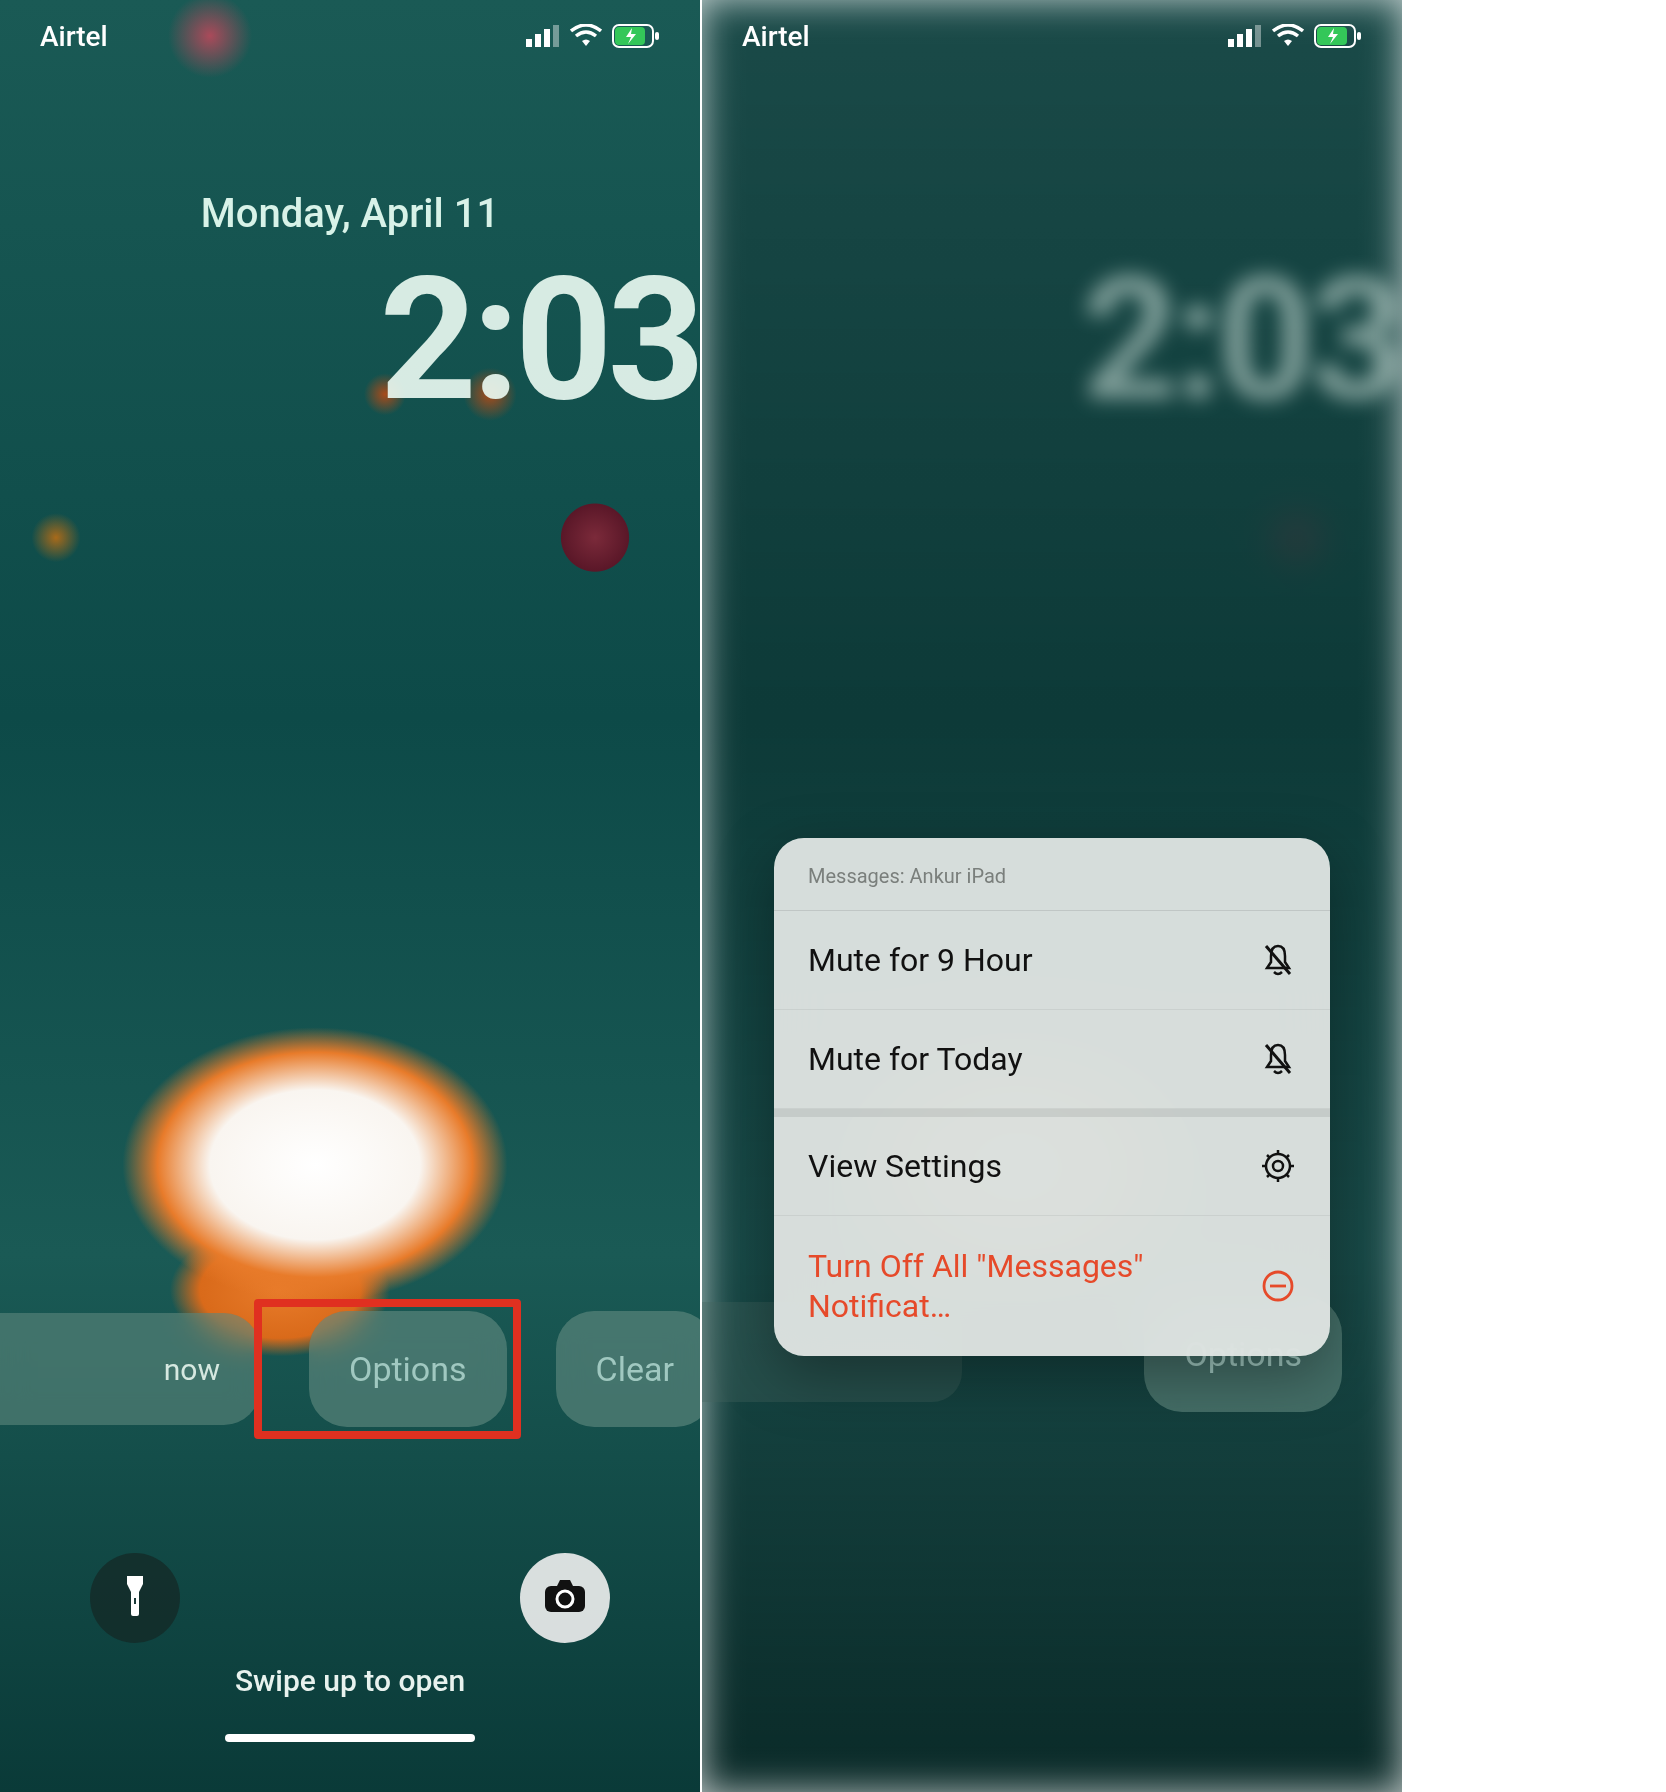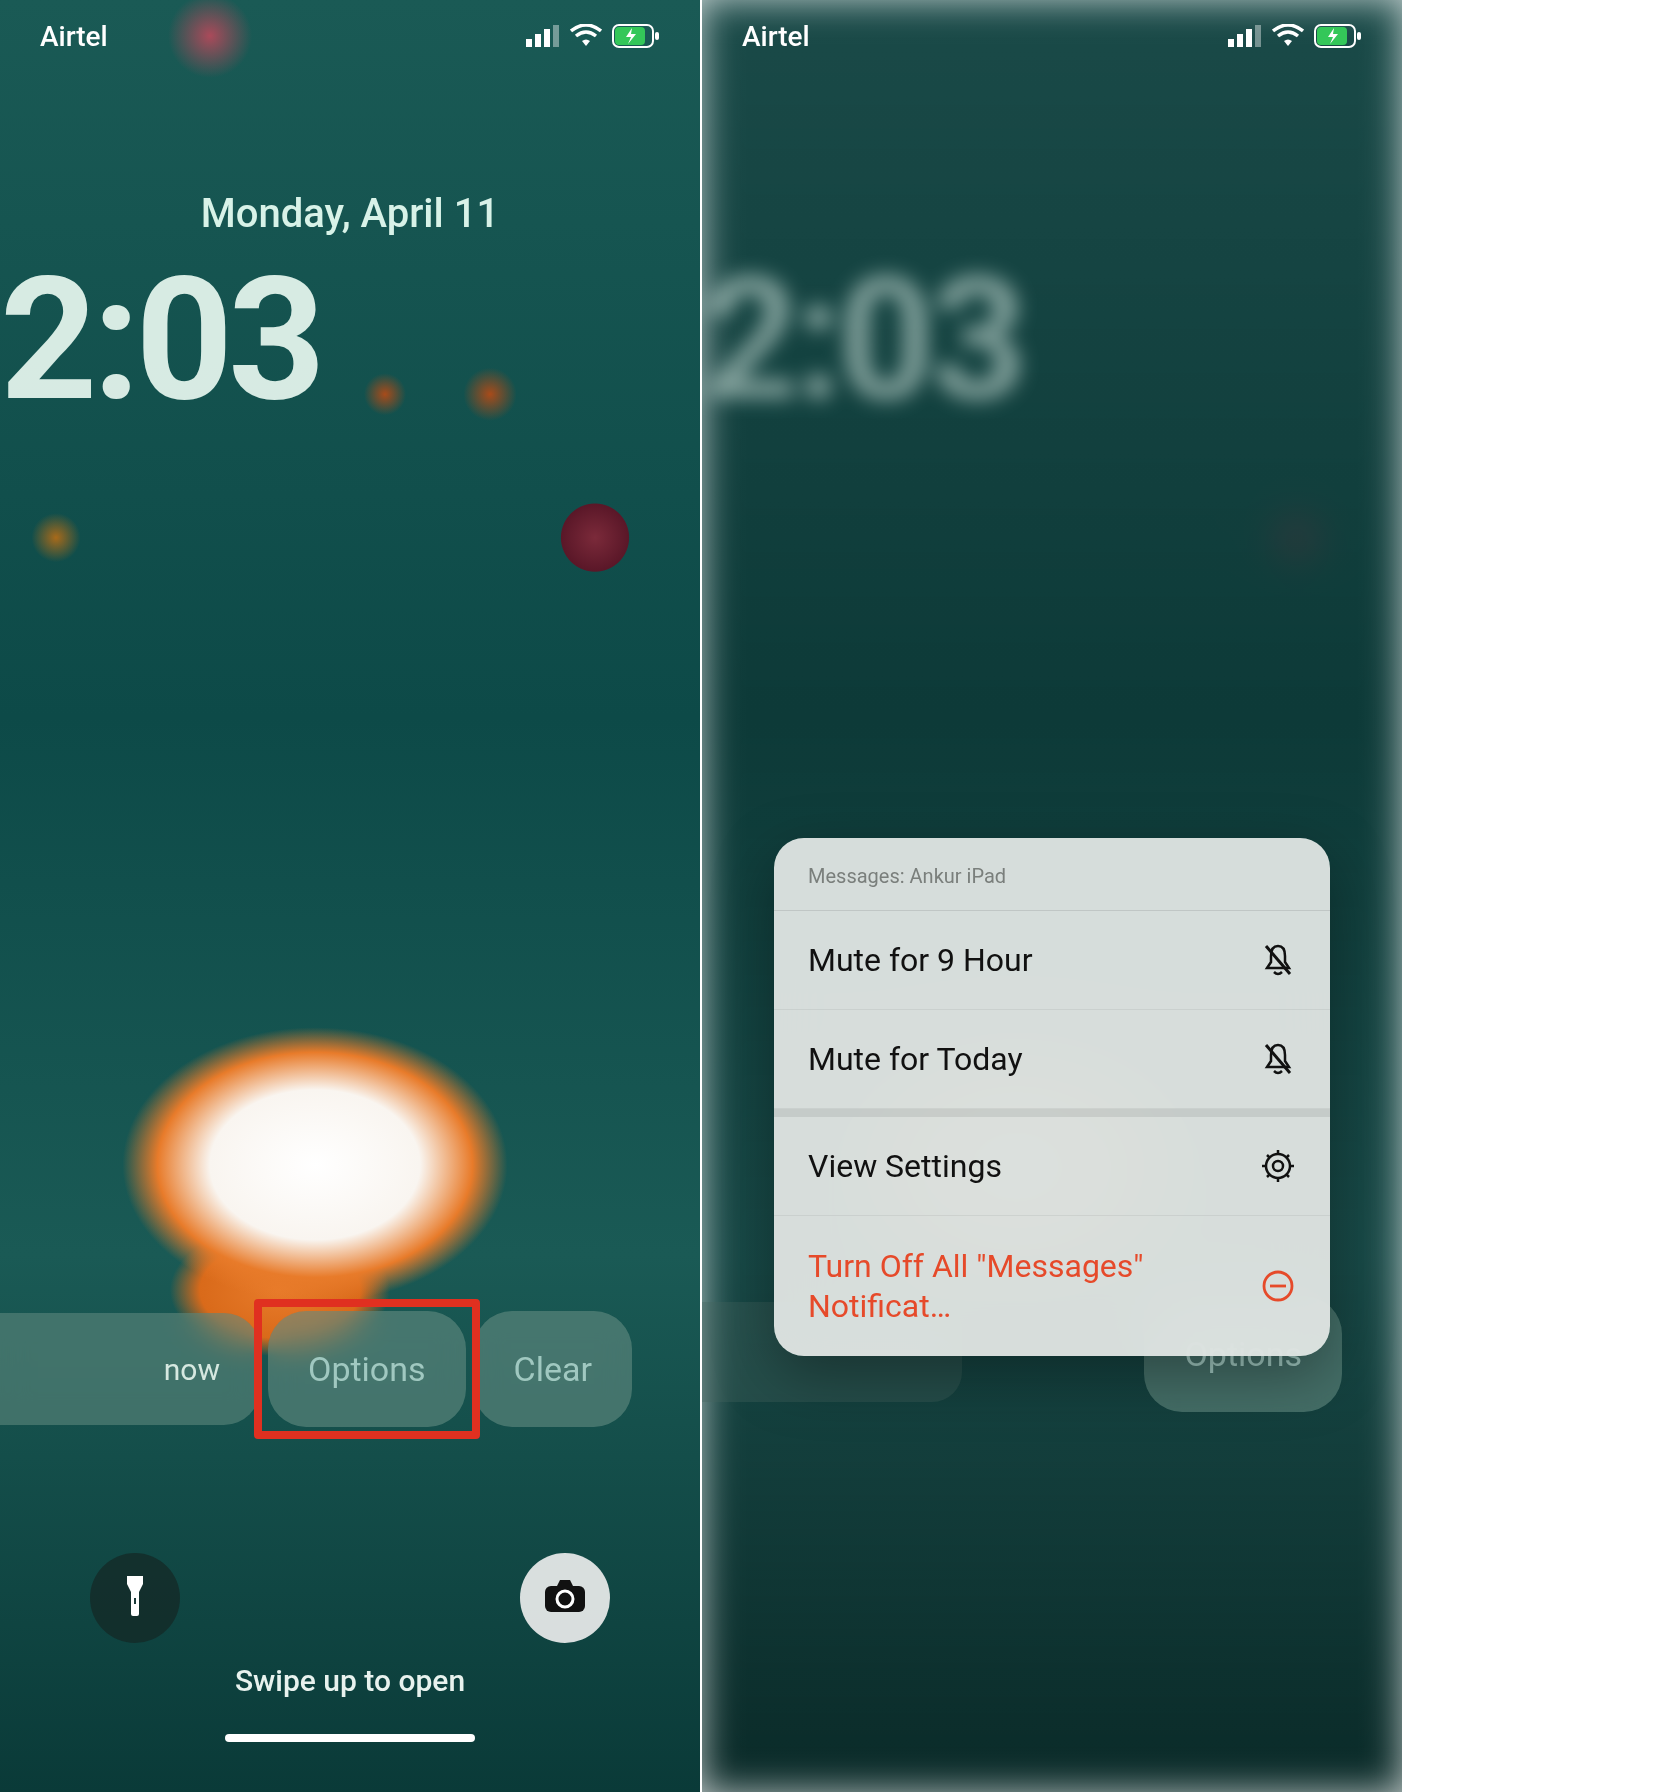--- a/index.html
+++ b/index.html
@@ -76,21 +76,21 @@
     top: 190px; left: 0; right: 0;
     text-align: center;
     color: #d8f2e8;
     font-size: 40px;
     font-weight: 500;
     z-index: 5;
   }
   .ls-time {
     position: absolute;
     top: 240px; left: 0; right: 0;
-    text-align: left;
+    text-align: right;
     color: #e8f8f0;
     font-size: 170px;
     font-weight: 700;
     letter-spacing: -5px;
     z-index: 5;
     opacity: 0.92;
   }
   .ls-time.blurred {
     filter: blur(10px);
     opacity: 0.5;
@@ -130,20 +130,21 @@
     background: rgba(100,140,130,0.6);
     backdrop-filter: blur(14px);
     border-radius: 38px;
     display: flex;
     align-items: center;
     justify-content: center;
     color: #2a5a55;
     color: #a0c8c0;
     font-size: 34px;
     font-weight: 400;
+    margin-left: 41px;
   }
   .options-highlight {
     position: absolute;
     border: 8px solid #e03020;
     border-radius: 4px;
     z-index: 7;
     pointer-events: none;
   }
 
   

